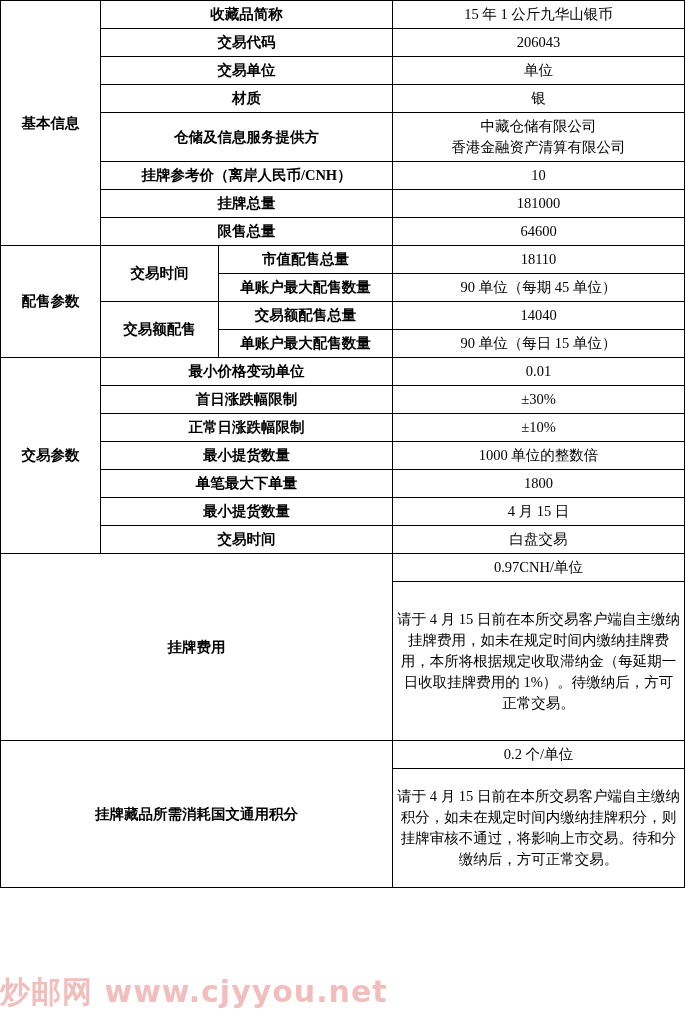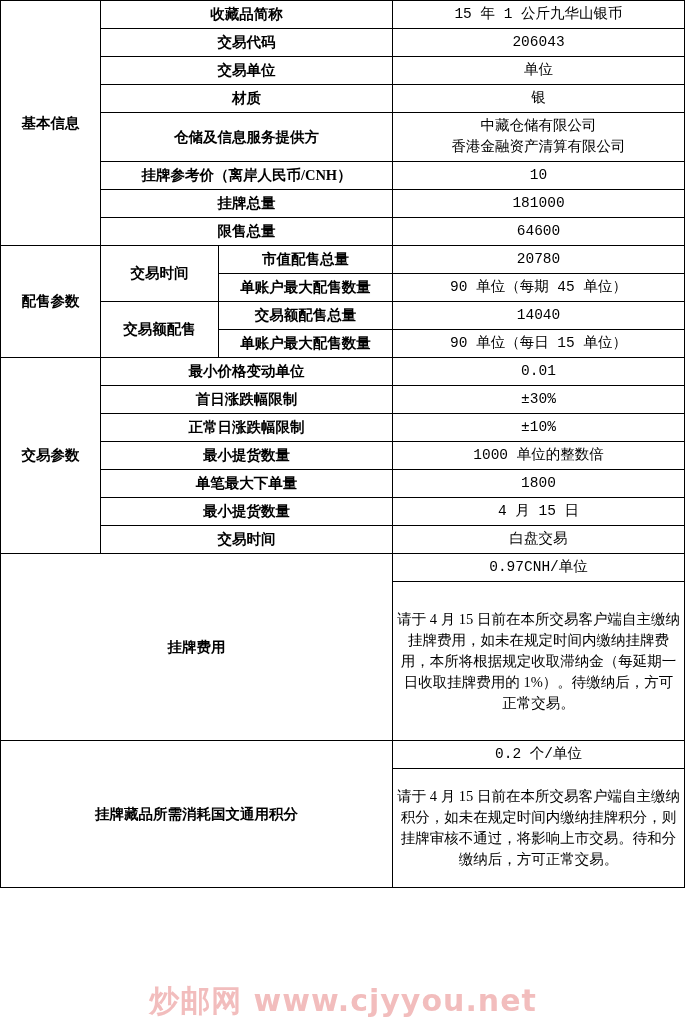--- a/index.html
+++ b/index.html
@@ -40,38 +40,36 @@
     margin-left: 8px;
   }
   td.sublabel {
     font-weight: bold;
     font-size: 15px;
     width: 118px;
   }
   td.value {
     font-weight: normal;
     font-size: 14.5px;
-    font-family: Liberation Mono, monospace;
   }
   td.value-left {
     text-align: left;
     font-size: 14.5px;
     line-height: 1.55;
     padding: 5px 6px 5px 7px;
   }
   .multiline span {
     display: block;
     text-align: center;
   }
   .watermark {
     position: absolute;
     left: 0;
     right: 0;
-    bottom: 5px;
-    text-align: center;
+    bottom: 14px;
     font-size: 30px;
     font-weight: bold;
     color: #f0b2b2;
     letter-spacing: 1px;
     pointer-events: none;
     font-family: "DejaVu Sans", "Liberation Sans", sans-serif;
     opacity: 0.85;
   }
 </style>
 </head>
@@ -120,21 +118,21 @@
     </tr>
     <tr>
       <td class="label" colspan="2">限售总量</td>
       <td class="value">64600</td>
     </tr>
 
     <tr>
       <td class="section" rowspan="4">配售参数</td>
       <td class="sublabel" rowspan="2">交易时间</td>
       <td class="label">市值配售总量</td>
-      <td class="value">20780</td>
+      <td class="value">18110</td>
     </tr>
     <tr>
       <td class="label">单账户最大配售数量</td>
       <td class="value">90 单位（每期 45 单位）</td>
     </tr>
     <tr>
       <td class="sublabel" rowspan="2">交易额配售</td>
       <td class="label">交易额配售总量</td>
       <td class="value">14040</td>
     </tr>

